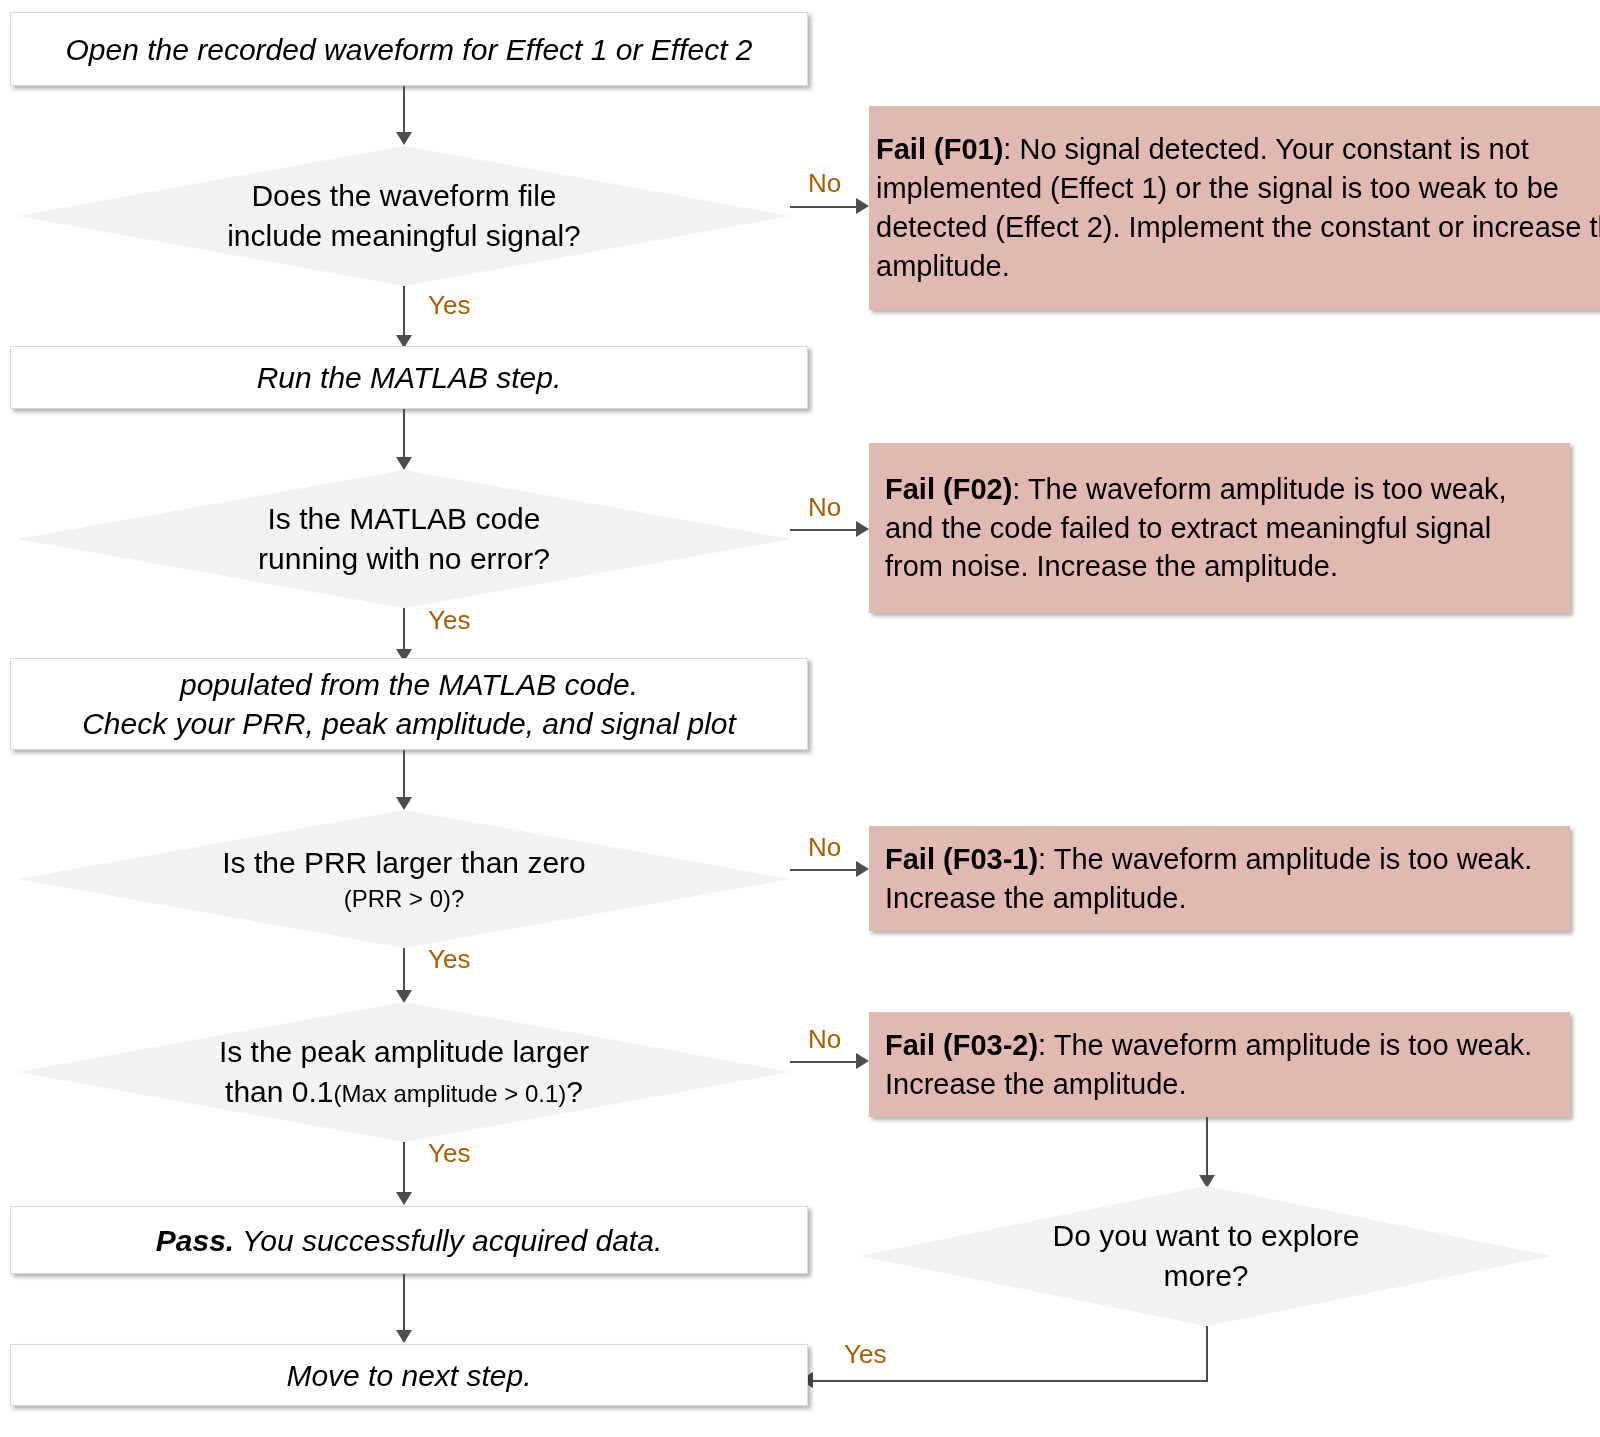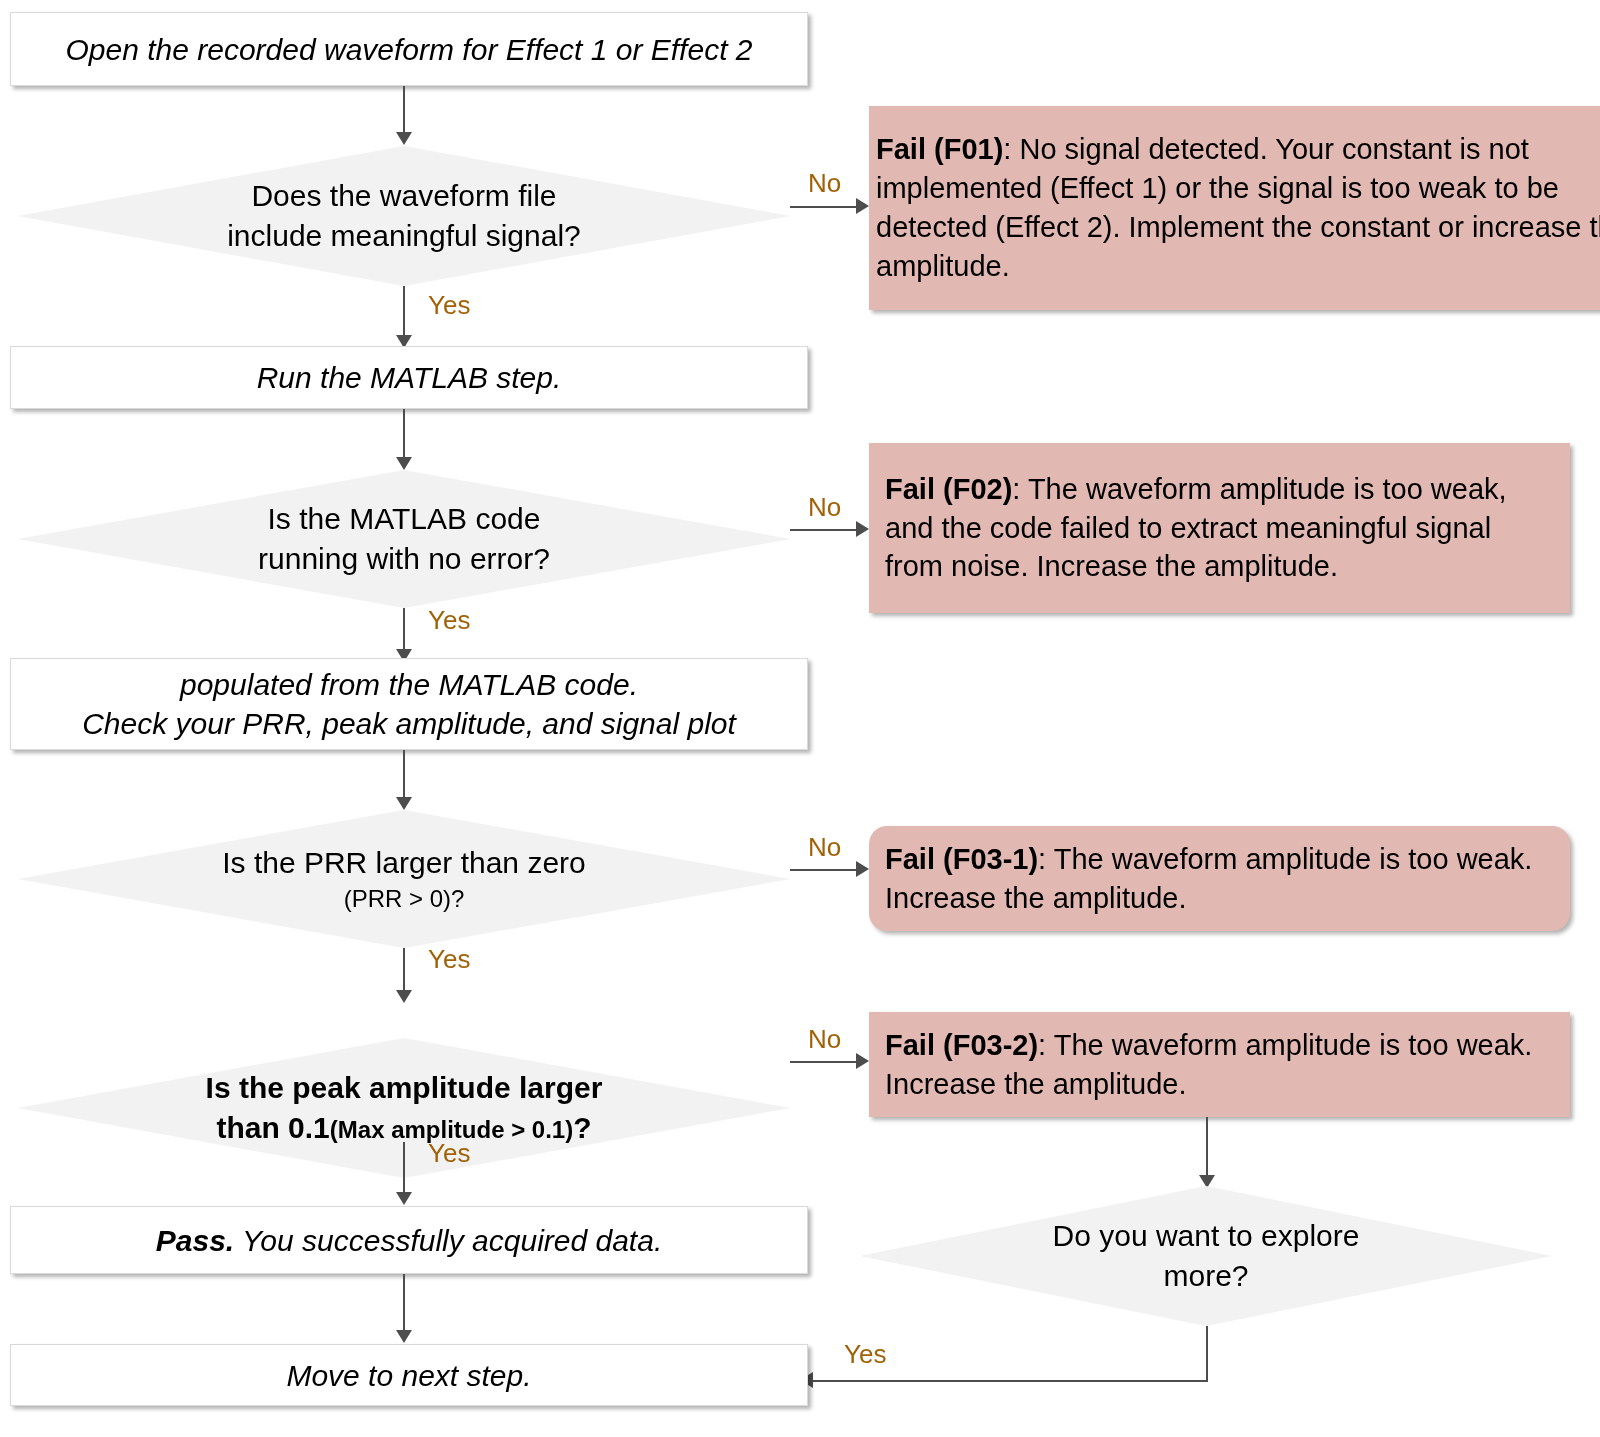--- a/index.html
+++ b/index.html
@@ -162,31 +162,31 @@
     <div class="txt">
       <div>Is the PRR  larger than zero</div>
       <div class="small">(PRR &gt; 0)?</div>
     </div>
   </div>
 
   <div class="hline" style="left:790px;top:869px;width:68px;"></div>
   <div class="arrow-r" style="left:856px;top:861px;"></div>
   <div class="elabel" style="left:808px;top:832px;">No</div>
 
-  <div class="fbox" style="left:869px;top:826px;width:701px;height:105px;border-radius:18px;">
+  <div class="fbox" style="left:869px;top:826px;width:701px;height:105px;">
     <div class="inner">
       <span class="bold">Fail (F03-1)</span><span>: </span><span>The waveform amplitude is too weak. Increase the amplitude.</span>
     </div>
   </div>
 
   <div class="vline" style="left:403px;top:948px;height:46px;"></div>
   <div class="arrow-d" style="left:396px;top:990px;"></div>
   <div class="elabel" style="left:428px;top:944px;">Yes</div>
 
-  <div class="dia" style="left:18px;top:1038px;width:772px;height:140px;font-weight:bold;">
+  <div class="dia" style="left:18px;top:1002px;width:772px;height:140px;">
     <div class="shape"></div>
     <div class="txt" style="width:80%;">
       <div>Is the peak amplitude larger</div>
       <div><span>than 0.1</span><span class="small">(Max amplitude &gt; 0.1)</span><span>?</span></div>
     </div>
   </div>
 
   <div class="hline" style="left:790px;top:1061px;width:68px;"></div>
   <div class="arrow-r" style="left:856px;top:1053px;"></div>
   <div class="elabel" style="left:808px;top:1024px;">No</div>

